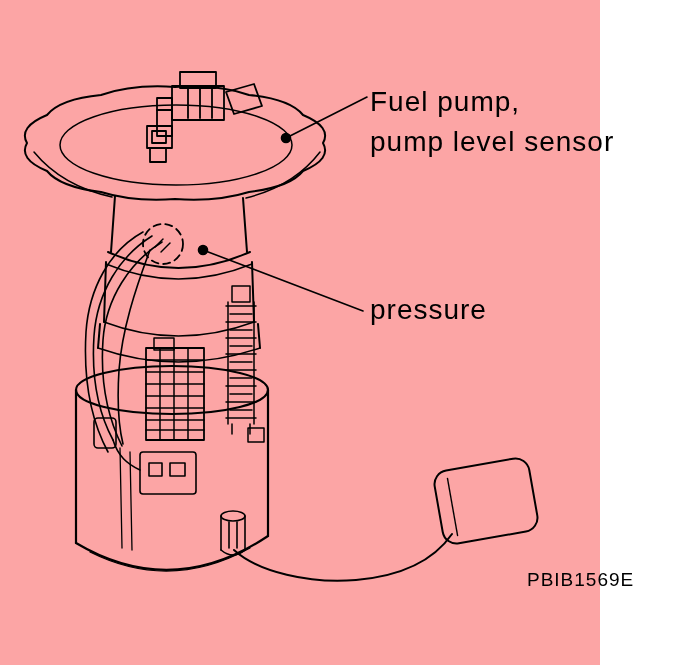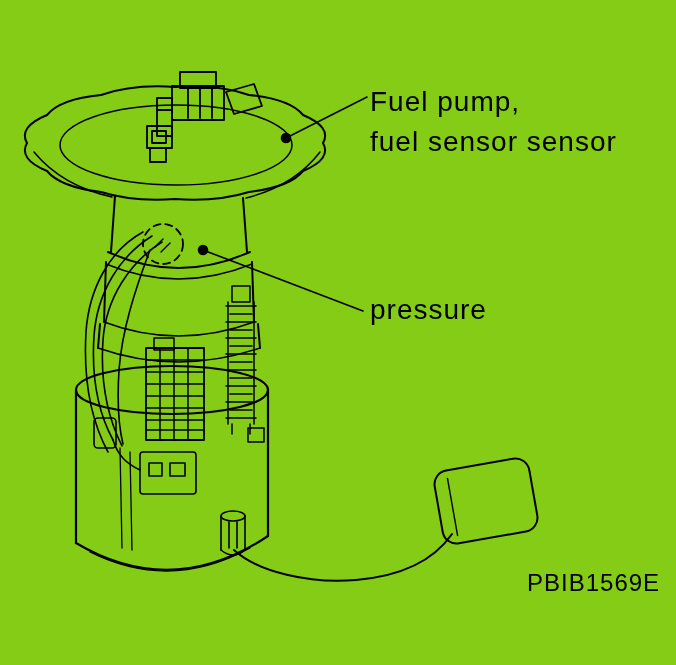--- a/index.html
+++ b/index.html
@@ -2,35 +2,35 @@
 <html><head>
 <meta charset="utf-8">
 <style>
   * { margin:0; padding:0; box-sizing:border-box; }
   html, body {
     width:676px; height:665px;
     background:#ffffff;
     font-family:"Liberation Sans", sans-serif;
     overflow:hidden;
   }
-  .stage { position:relative; width:676px; height:665px; background:#84cc16; }
+  .stage { position:relative; width:600px; height:665px; background:#fca5a5; }
   .drawing { position:absolute; left:0; top:0; width:676px; height:665px; }
   .label {
     position:absolute;
     color:#000000;
     font-size:28px;
     line-height:40px;
     letter-spacing:1px;
     white-space:nowrap;
   }
   .label-fuel-pump { left:370px; top:82px; }
   .label-regulator { left:370px; top:290px; }
   .ref-code {
     position:absolute; left:527px; top:569px;
-    color:#000000; font-size:24px; letter-spacing:1px;
+    color:#000000; font-size:19px; letter-spacing:1px;
   }
 </style>
 </head>
 <body>
 
 <div class="stage">
 
   <svg class="drawing" viewBox="0 0 676 665" xmlns="http://www.w3.org/2000/svg">
     <g stroke="#000000" fill="none" stroke-linecap="round" stroke-linejoin="round">
 
@@ -161,21 +161,21 @@
         <circle cx="286" cy="138" r="4.5" fill="#000000"></circle>
         <path d="M 203 250 L 363 311"></path>
         <circle cx="203" cy="250" r="4.5" fill="#000000"></circle>
       </g>
 
     </g>
   </svg>
 
   <div class="label label-fuel-pump">
     <div class="label-line">Fuel pump,</div>
-    <div class="label-line">fuel sensor sensor</div>
+    <div class="label-line">pump level sensor</div>
   </div>
 
   <div class="label label-regulator">
     <div class="label-line">pressure</div>
   </div>
 
   <div class="ref-code">PBIB1569E</div>
 
 </div>
 

